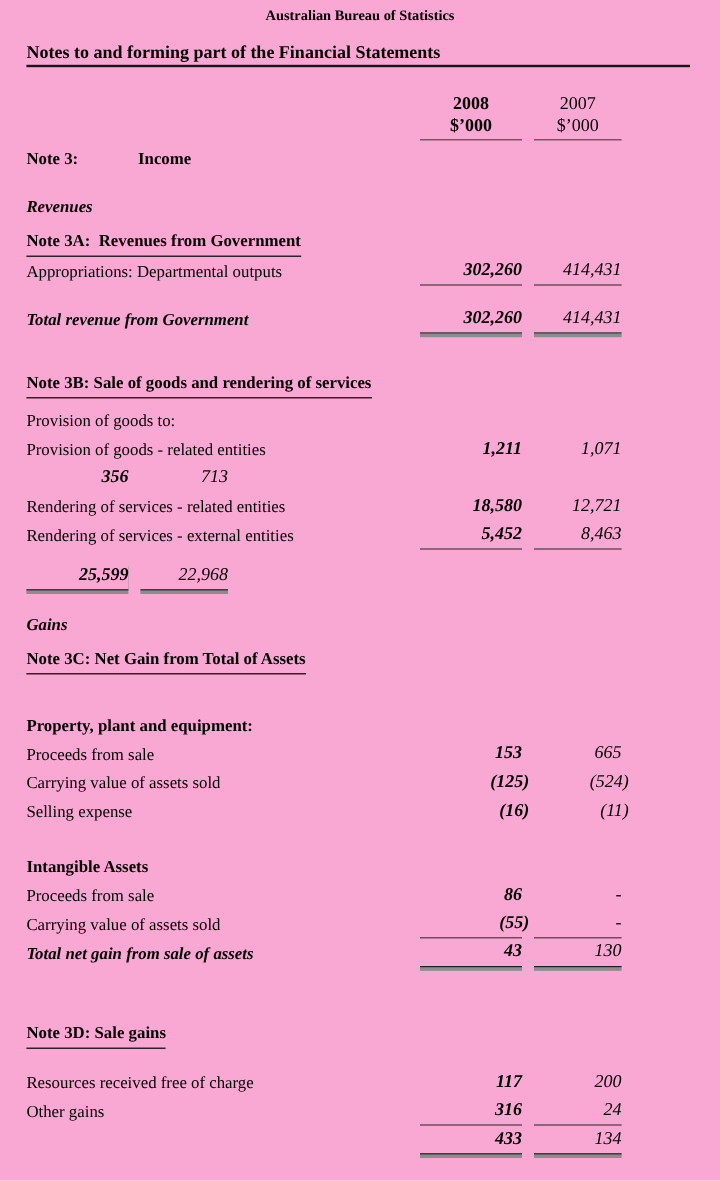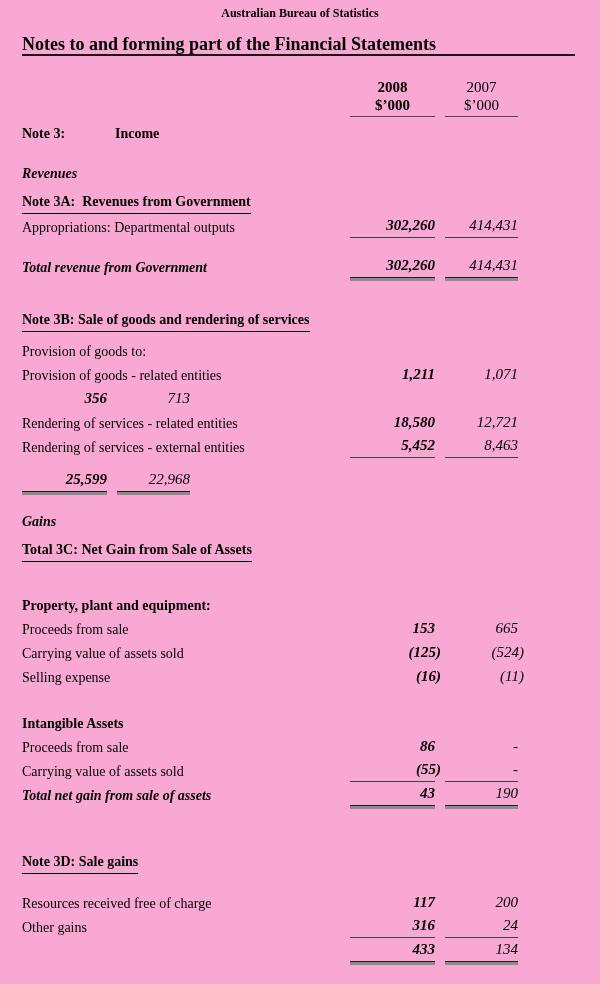--- a/index.html
+++ b/index.html
@@ -14,21 +14,21 @@
   .org-title{
     padding-top:6px;
     text-align:center;
     font-weight:700;
     font-size:12px;
     line-height:14px;
   }
   .doc-heading{
     margin:17px 25px 0 22px;
     font-weight:700;
-    font-size:18px;
+    font-size:15px;
     line-height:14px;
     padding-bottom:3px;
     border-bottom:2px solid #161616;
   }
   .colheads{
     display:flex;
     align-items:center;
     margin-top:22px;
     padding:0 22px;
   }
@@ -145,21 +145,21 @@
       <div class="row">
         <span class="val v1 ru-d"><span class="num">25,599</span></span>
         <span class="val v2 ru-d"><span class="num">22,968</span></span>
       </div>
       <div class="sp sp-md"></div>
       <div class="row italic-h">
         <span class="h">Gains</span>
       </div>
       <div class="sp sp-xs"></div>
       <div class="row note-h">
-        <span class="h">Total 3C: Net Gain from Sale of Assets</span>
+        <span class="h">Note 3C: Net Gain from Total of Assets</span>
       </div>
       <div class="sp sp-xl"></div>
       <div class="row bold-h">
         <span class="h">Property, plant and equipment:</span>
       </div>
       <div class="row">
         <span class="lbl">Proceeds from sale</span>
         <span class="val v1"><span class="num">153</span></span>
         <span class="val v2"><span class="num">665</span></span>
       </div>
@@ -183,21 +183,21 @@
         <span class="val v2"><span class="num">-</span></span>
       </div>
       <div class="row">
         <span class="lbl">Carrying value of assets sold</span>
         <span class="val v1 ru-s paren"><span class="num">(55)</span></span>
         <span class="val v2 ru-s"><span class="num">-</span></span>
       </div>
       <div class="row">
         <span class="lbl total">Total net gain from sale of assets</span>
         <span class="val v1 ru-d"><span class="num">43</span></span>
-        <span class="val v2 ru-d"><span class="num">190</span></span>
+        <span class="val v2 ru-d"><span class="num">130</span></span>
       </div>
       <div class="sp sp-xxl"></div>
       <div class="row note-h">
         <span class="h">Note 3D: Sale gains</span>
       </div>
       <div class="sp sp-md"></div>
       <div class="row">
         <span class="lbl">Resources received free of charge</span>
         <span class="val v1"><span class="num">117</span></span>
         <span class="val v2"><span class="num">200</span></span>

